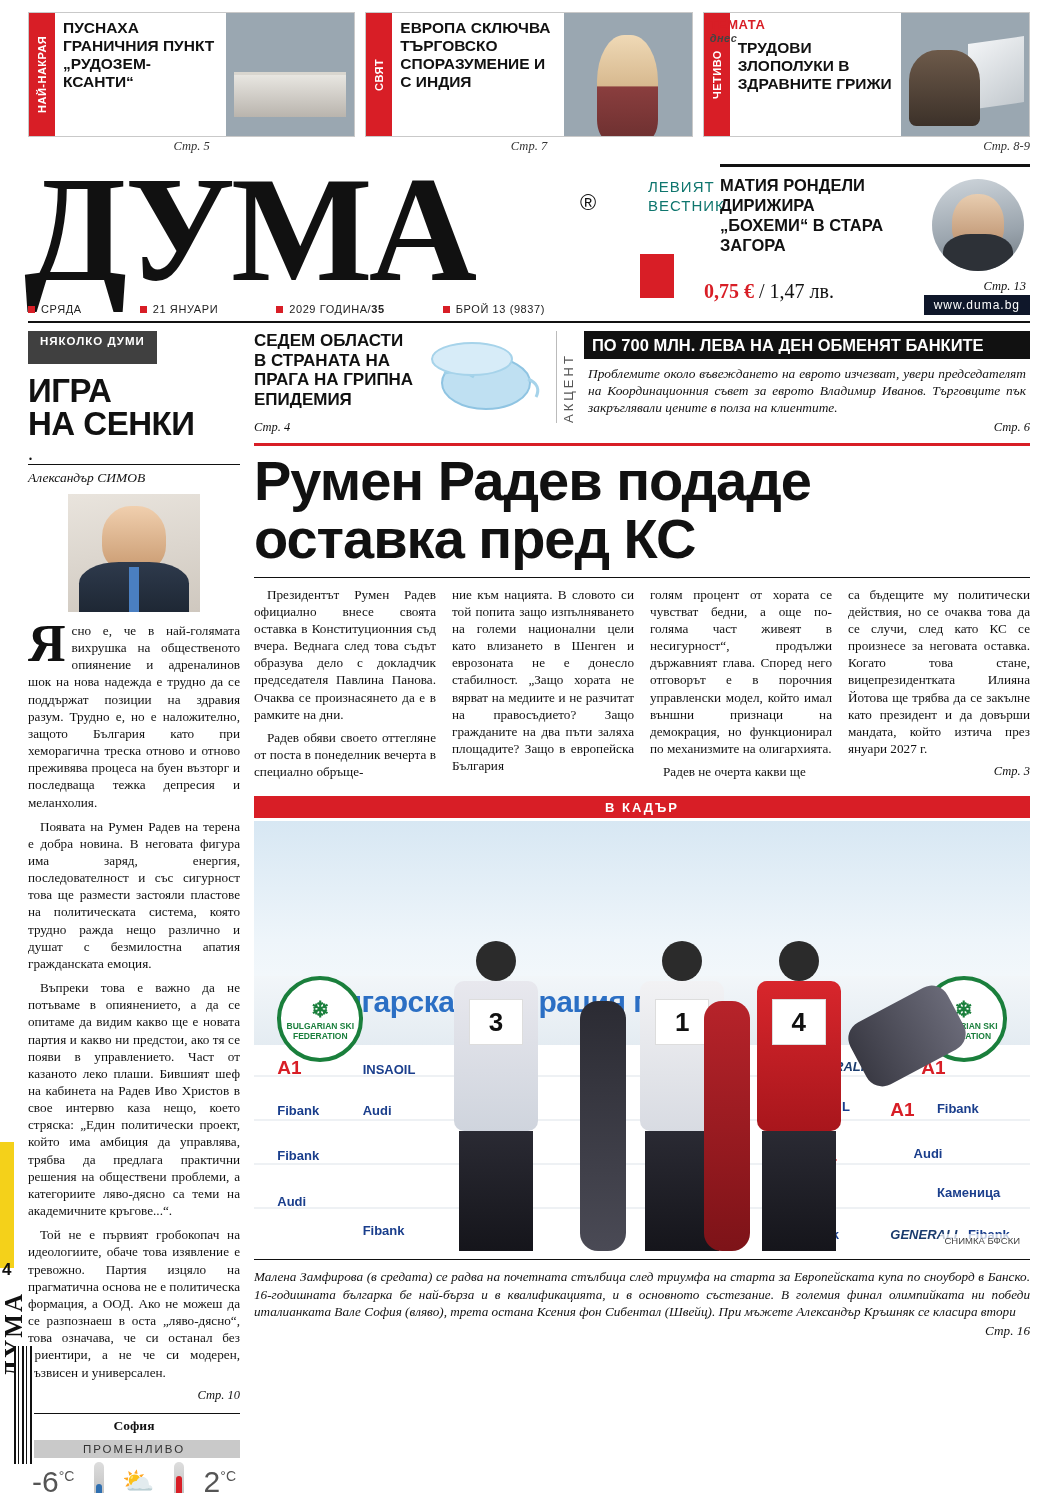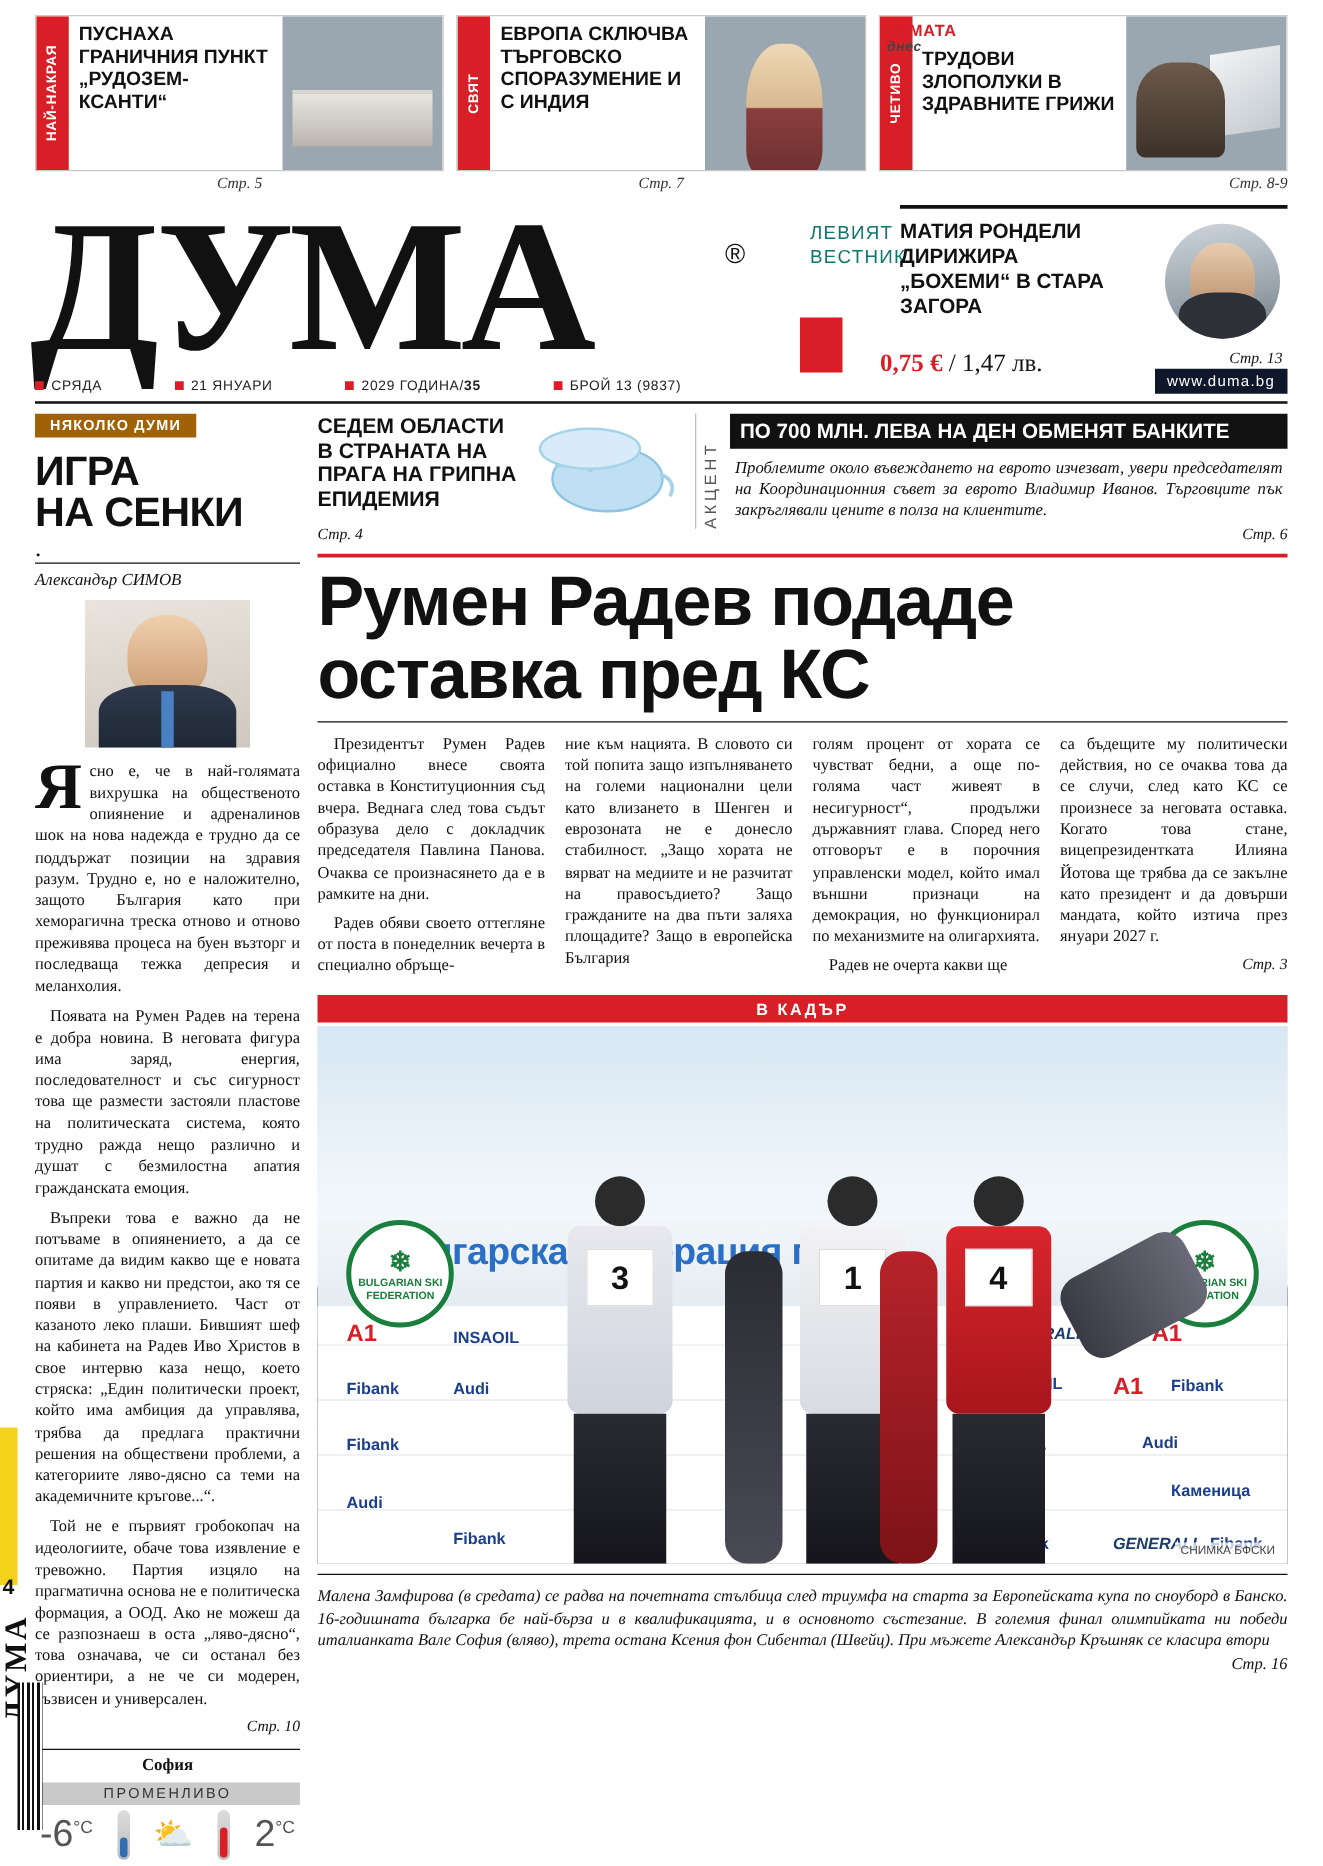--- a/index.html
+++ b/index.html
@@ -230,27 +230,27 @@
     position:relative;
     margin:8px 28px 0 28px;
     display:flex;
     gap:14px;
   }
   .col-left { width:212px; flex:0 0 212px; }
   .col-main { flex:1 1 auto; }
 
   .kicker {
     display:inline-block;
-    background:#a16207;
+    background:#404040;
     color:#fff;
     font-family:"Liberation Sans", sans-serif;
     font-size:11.5px;
     font-weight:bold;
     letter-spacing:1px;
-    padding:4px 12px 3px 12px;
+    padding:4px 12px 17px 12px;
     text-transform:uppercase;
   }
   .col-title {
     font-family:"Liberation Sans", sans-serif;
     font-weight:bold;
     font-size:33px;
     line-height:1.06;
     margin:10px 0 2px 0;
     letter-spacing:-0.5px;
   }

